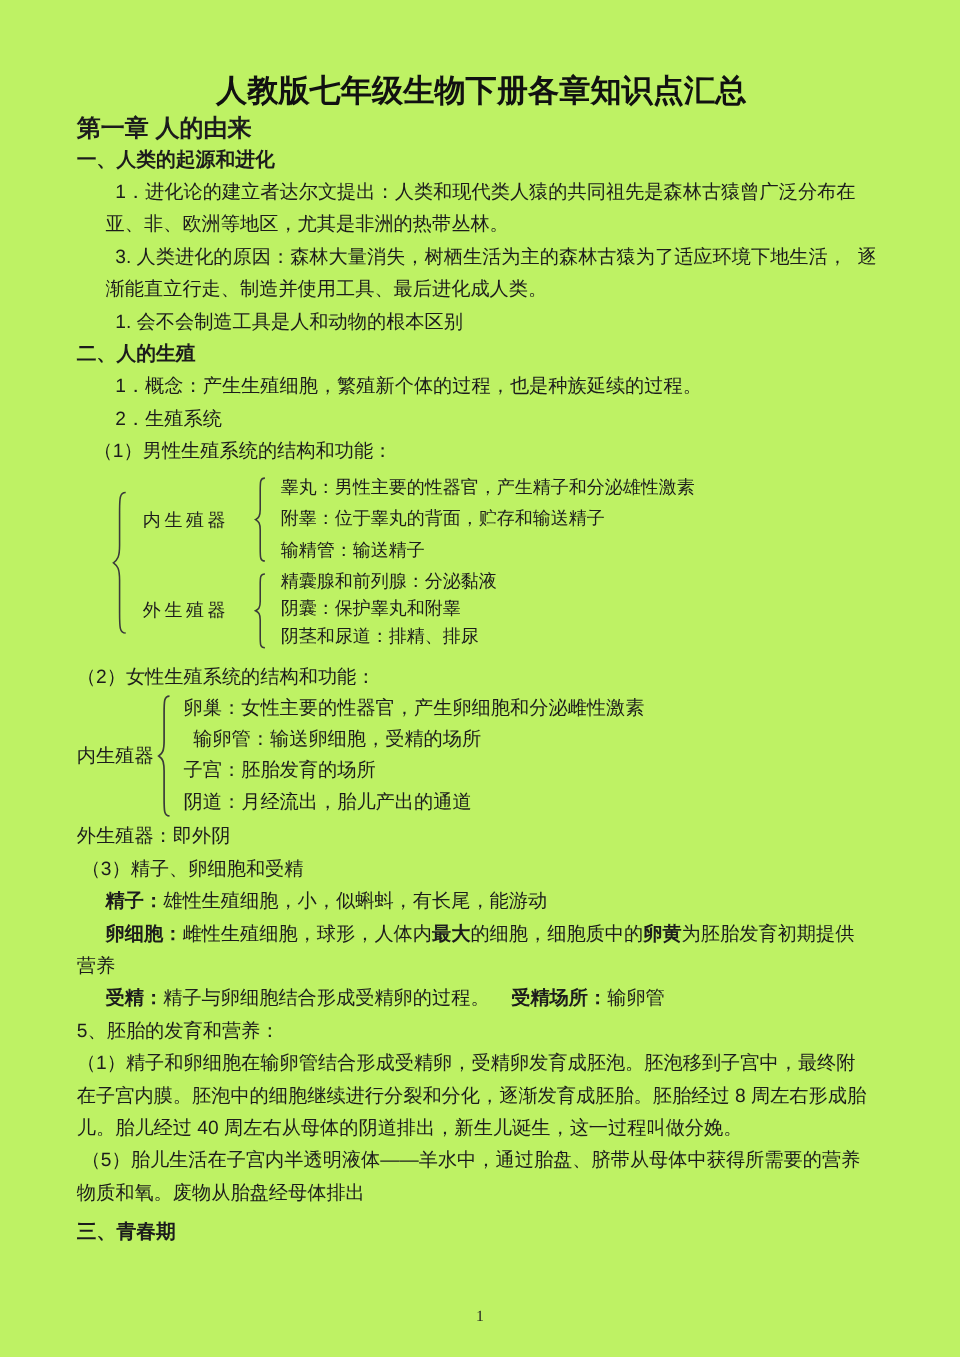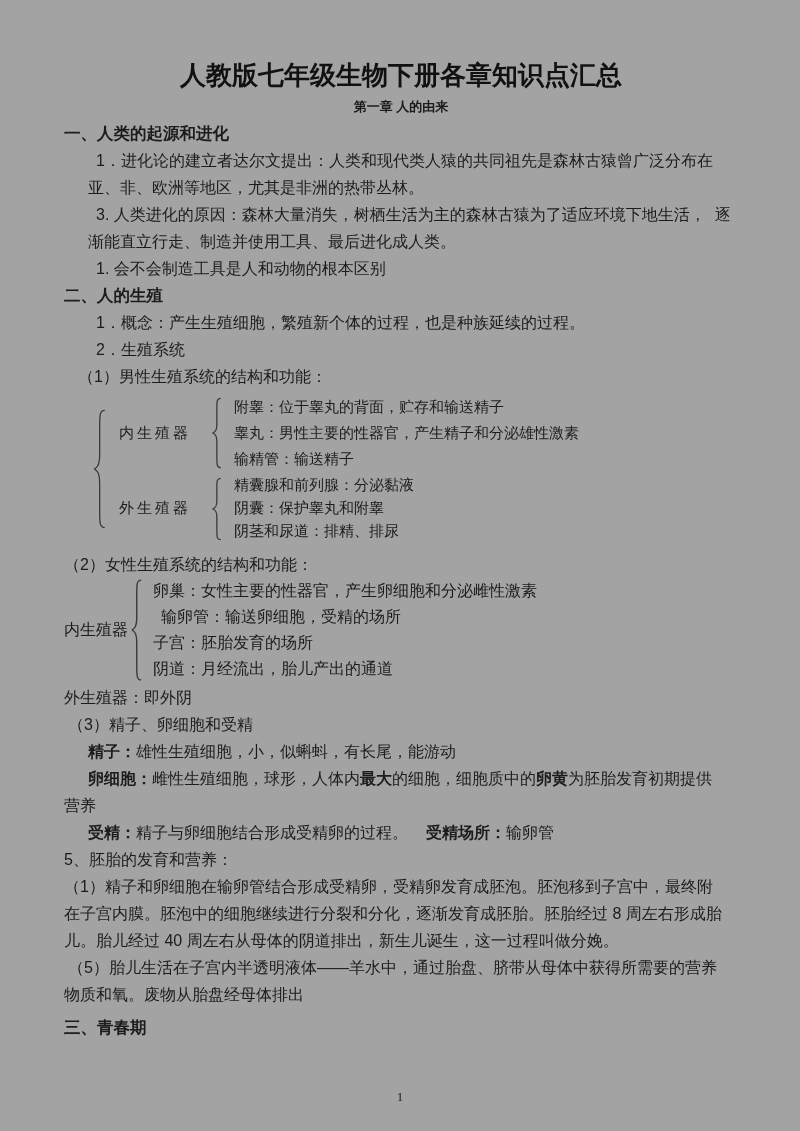--- a/index.html
+++ b/index.html
@@ -1,34 +1,34 @@
 <!DOCTYPE html>
 <html><head>
 <meta charset="utf-8">
 <style>
   html, body { margin: 0; padding: 0; background: #ffffff; }
   .page {
     width: 800px; height: 1131px;
     margin: 0 auto;
-    background: #a3a3a3;
+    background: #bef264;
     color: #1c1c1c;
     font-family: "Liberation Sans", "DejaVu Sans", sans-serif;
     box-sizing: border-box;
     padding: 58px 62px 0 64px;
     position: relative;
     overflow: hidden;
   }
   .title {
     margin: 0; text-align: center;
     font-size: 26px; font-weight: bold; line-height: 34px;
     color: #111;
   }
   .chapter {
-    margin: 2px 0 0 0; text-align: center;
-    font-size: 13px; font-weight: bold; line-height: 26px;
+    margin: 2px 0 0 0; text-align: left;
+    font-size: 20px; font-weight: bold; line-height: 26px;
   }
   .sec-heading {
     font-size: 16.5px; font-weight: bold; line-height: 27px;
   }
   .line { font-size: 16px; line-height: 27px; white-space: pre-wrap; }
   .in32 { padding-left: 32px; }
   .in24 { padding-left: 24px; }
   .in14 { padding-left: 14px; }
   .in4  { padding-left: 4px; }
   .b { font-weight: bold; }
@@ -92,22 +92,22 @@
     <svg class="brace" width="17" height="122" viewBox="0 0 20 100" preserveAspectRatio="none">
       <path d="M 15 2 C 9 2 9 6 9 16 L 9 38 C 9 46 7 48 3 50 C 7 52 9 54 9 62 L 9 84 C 9 94 9 98 15 98" fill="none" stroke="#3a3a3a" stroke-width="1.3" vector-effect="non-scaling-stroke"></path>
     </svg>
     <div class="male-groups">
       <div class="male-group">
         <span class="male-label">内生殖器</span>
         <svg class="brace" width="13" height="72" viewBox="0 0 20 100" preserveAspectRatio="none">
           <path d="M 15 2 C 9 2 9 6 9 16 L 9 38 C 9 46 7 48 3 50 C 7 52 9 54 9 62 L 9 84 C 9 94 9 98 15 98" fill="none" stroke="#3a3a3a" stroke-width="1.3" vector-effect="non-scaling-stroke"></path>
         </svg>
         <div class="male-items male-items-a">
+          <div class="ditem">睾丸：男性主要的性器官，产生精子和分泌雄性激素</div>
           <div class="ditem">附睾：位于睾丸的背面，贮存和输送精子</div>
-          <div class="ditem">睾丸：男性主要的性器官，产生精子和分泌雄性激素</div>
           <div class="ditem">输精管：输送精子</div>
         </div>
       </div>
       <div class="male-group">
         <span class="male-label">外生殖器</span>
         <svg class="brace" width="13" height="64" viewBox="0 0 20 100" preserveAspectRatio="none">
           <path d="M 15 2 C 9 2 9 6 9 16 L 9 38 C 9 46 7 48 3 50 C 7 52 9 54 9 62 L 9 84 C 9 94 9 98 15 98" fill="none" stroke="#3a3a3a" stroke-width="1.3" vector-effect="non-scaling-stroke"></path>
         </svg>
         <div class="male-items male-items-b">
           <div class="ditem">精囊腺和前列腺：分泌黏液</div>

